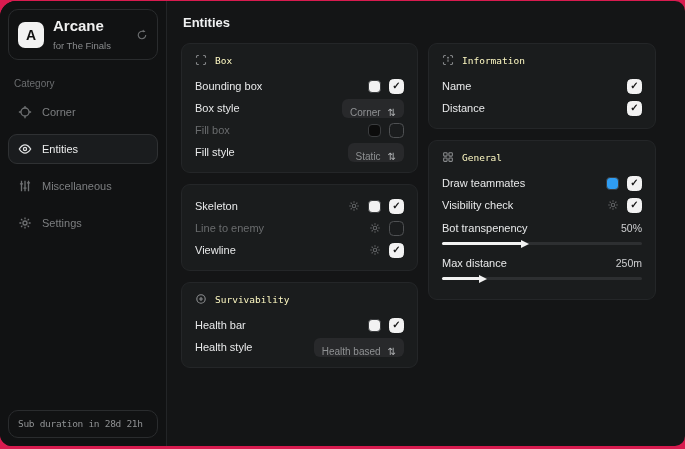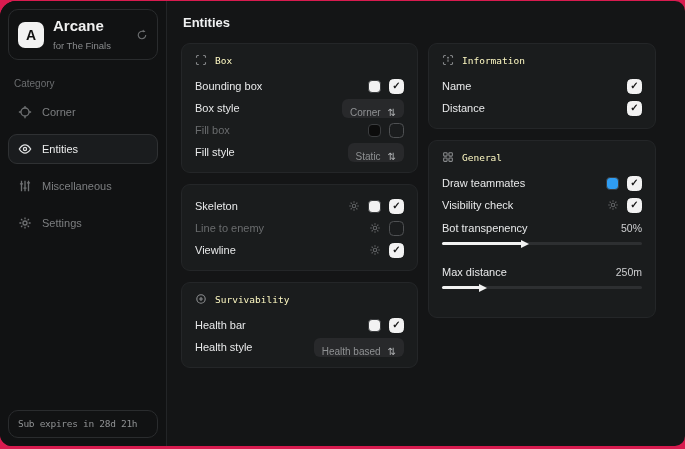--- a/index.html
+++ b/index.html
@@ -50,21 +50,21 @@
   .cb{width:15px;height:15px;border-radius:4.5px;border:1.5px solid #4e5052;box-sizing:border-box;
       display:flex;align-items:center;justify-content:center;cursor:pointer;background:transparent;}
   .cb .ck{display:none;color:#141414;font-size:10px;font-weight:bold;line-height:1;}
   .cb.on{background:#f2f2f2;border-color:#f2f2f2;}
   .cb.on .ck{display:block;}
   .gico{display:flex;color:#606264;cursor:pointer;}
   .dd{display:flex;align-items:flex-end;gap:7px;background:#28292b;border:none;border-radius:6px;
       height:19px;padding:0 8px;cursor:pointer;font-family:"Liberation Sans",sans-serif;}
   .ddv{color:#8f9193;font-size:10px;}
   .ddi{color:#b3b5b7;font-size:10px;line-height:1;}
-  .srow{margin-top:4px;margin-bottom:19px;text-align:right;}
+  .srow{margin-top:4px;margin-bottom:10px;text-align:right;}
   .srow-top{display:flex;align-items:center;justify-content:space-between;height:16px;}
   .val{color:#cfd0d2;font-size:10.5px;}
   .track{position:relative;height:3px;background:#2d2f31;border-radius:2px;margin-top:6px;cursor:pointer;}
   .fill{position:relative;height:3px;background:#f2f2f2;border-radius:2px;}
   .thumb{position:absolute;right:-7px;top:50%;transform:translateY(-50%);width:0;height:0;
          border-left:8px solid #f2f2f2;border-top:4px solid transparent;border-bottom:4px solid transparent;}
   svg.ic{width:14px;height:14px;}
   svg.ic12{width:12px;height:12px;}
 </style>
 </head>
@@ -185,21 +185,21 @@
                 <use href="#i-gear"></use>
               </svg>
             </span>
         <span>Settings</span>
       </div>
     </nav>
 
     <div class="spacer"></div>
 
     <div class="status">
-      <div class="s1">Sub expires in 28d 21h</div>
+      <div class="s1">Sub duration in 28d 21h</div>
     </div>
   </aside>
 
   <main class="main">
     <div class="page-title">Entities</div>
 
     <div class="cols">
 
       <div class="col-l">
 

